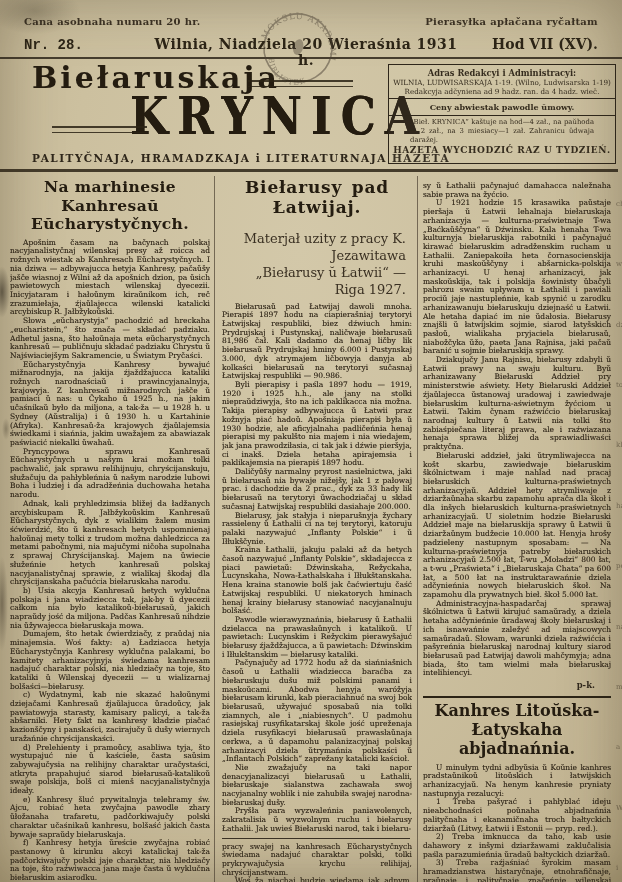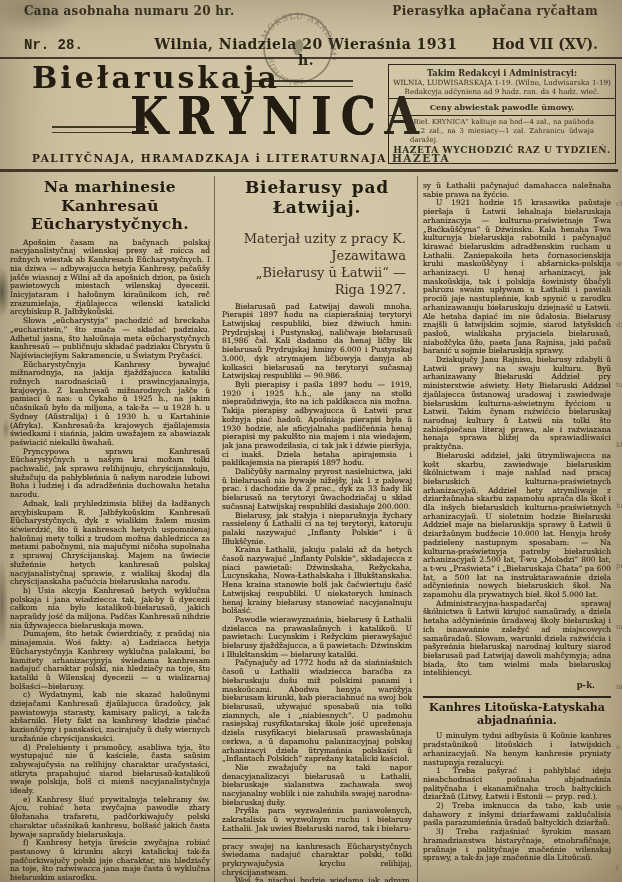--- a/index.html
+++ b/index.html
@@ -5,22 +5,22 @@
   html,body{margin:0;padding:0;background:#a99c7d;}
   .page{
     position:relative;width:622px;height:882px;overflow:hidden;
     background:
       radial-gradient(ellipse at 48% 28%, #d3c8a9 0%, #ccc09f 50%, #c2b492 88%, #b4a57f 100%);
     box-shadow:inset 0 0 60px rgba(60,48,28,.35);
     font-family:"DejaVu Serif","Liberation Serif",serif;
     color:#31281c;
   }
   
-  .toprow{position:absolute;left:24px;right:24px;top:4px;display:flex;justify-content:space-between;
-    font-size:12px;font-weight:bold;letter-spacing:.3px;color:#3a3022;}
+  .toprow{position:absolute;left:24px;right:24px;top:16px;display:flex;justify-content:space-between;
+    font-size:10px;font-weight:bold;letter-spacing:.3px;color:#3a3022;}
   .daterow{position:absolute;left:24px;right:24px;top:36px;display:flex;align-items:baseline;
     font-weight:bold;color:#2c2416;}
   .daterow .issue{font-size:14px;width:120px;font-family:Liberation Mono, monospace;}
   .daterow .date{font-size:14px;flex:1;text-align:center;letter-spacing:.5px;}
   .daterow .vol{font-size:14px;width:130px;text-align:right;}
   .header-rule{position:absolute;left:0;right:0;top:57px;height:2px;background:#2e261a;opacity:.85;}
   
   .stamp{position:absolute;left:252px;top:2px;opacity:.5;transform:rotate(14deg);}
   
   .masthead{position:absolute;left:30px;top:60px;width:390px;height:110px;}
@@ -45,21 +45,21 @@
   
   .vsep{position:absolute;top:176px;bottom:0;width:1px;background:#4d4232;opacity:.7;}
   .vsep1{left:214px;} .vsep2{left:417px;}
   .col{position:absolute;top:176px;bottom:0;overflow:hidden;}
   .col1{left:10px;width:200px;}
   .col2{left:222px;width:190px;}
   .col3{left:423px;width:188px;padding-top:6px;}
   h2{margin:2px 0 5px;text-align:center;color:#241c10;}
   .h-a1{font-size:15.5px;line-height:1.2;letter-spacing:.4px;}
   .h-a2{font-size:17px;line-height:1.15;letter-spacing:.8px;word-spacing:3px;}
-  .h-a3{font-size:11px;line-height:1.2;margin-top:3px;}
+  .h-a3{font-size:16px;line-height:1.2;margin-top:3px;}
   .note{font-size:13px;line-height:1.3;text-align:right;padding-right:6px;margin:14px 0 4px;color:#3a3022;}
   .par{margin:0;font-size:7.5px;line-height:8.7px;text-align:justify;text-indent:13px;
     color:#352b1d;text-shadow:0 0 .4px rgba(47,38,24,.55);}
   .cont .par:first-child{text-indent:0;}
   .colrule{border-top:1.5px solid #3a3124;margin:4px 2px 4px 0;}
   .thickrule{border-top:2.5px solid #2b2315;margin:5px 0 3px;}
   .signature{text-align:right;font-weight:bold;font-size:8.5px;padding:2px 16px 1px 0;}
   
   .smudge{position:absolute;pointer-events:none;}
   .sm1{left:-6px;top:266px;width:16px;height:52px;background:radial-gradient(ellipse,#1e1810 0%,rgba(30,24,16,0) 70%);opacity:.55;}
@@ -104,21 +104,21 @@
   <div class="masthead">
     <div class="pretitle">Biełaruskaja</div>
     <div class="flourish f1"></div>
     <div class="krynica">KRYNICA</div>
     <div class="flourish f2"></div>
     <div class="subtitle">PALITYČNAJA, HRAMADZKAJA i LITERATURNAJA HAZETA</div>
   </div>
   <div class="subtitle-rule"></div>
 
   <div class="info-box">
-    <div class="ib-title">Takim Redakcyi i Administracyi:</div>
+    <div class="ib-title">Adras Redakcyi i Administracyi:</div>
     <div class="ib-line">WILNIA, LUDWISARSKAJA 1-19. (Wilno, Ludwisarska 1-19)</div>
     <div class="ib-line">Redakcyja adčyniena ad 9 hadz. ran. da 4 hadz. wieč.</div>
     <div class="ib-div"></div>
     <div class="ib-s2">Ceny abwiestak pawodle ŭmowy.</div>
     <div class="ib-div"></div>
     <div class="ib-sub">„Bieł. KRYNICA“ kaštuje na hod—4 zał., na paŭhoda — 2 zał., na 3 miesiacy—1 zał. Zahranicu ŭdwaja daražej.</div>
     <div class="ib-freq">HAZETA WYCHODZIĆ RAZ U TYDZIEŃ.</div>
   </div>
 
   <div class="vsep vsep1"></div>

